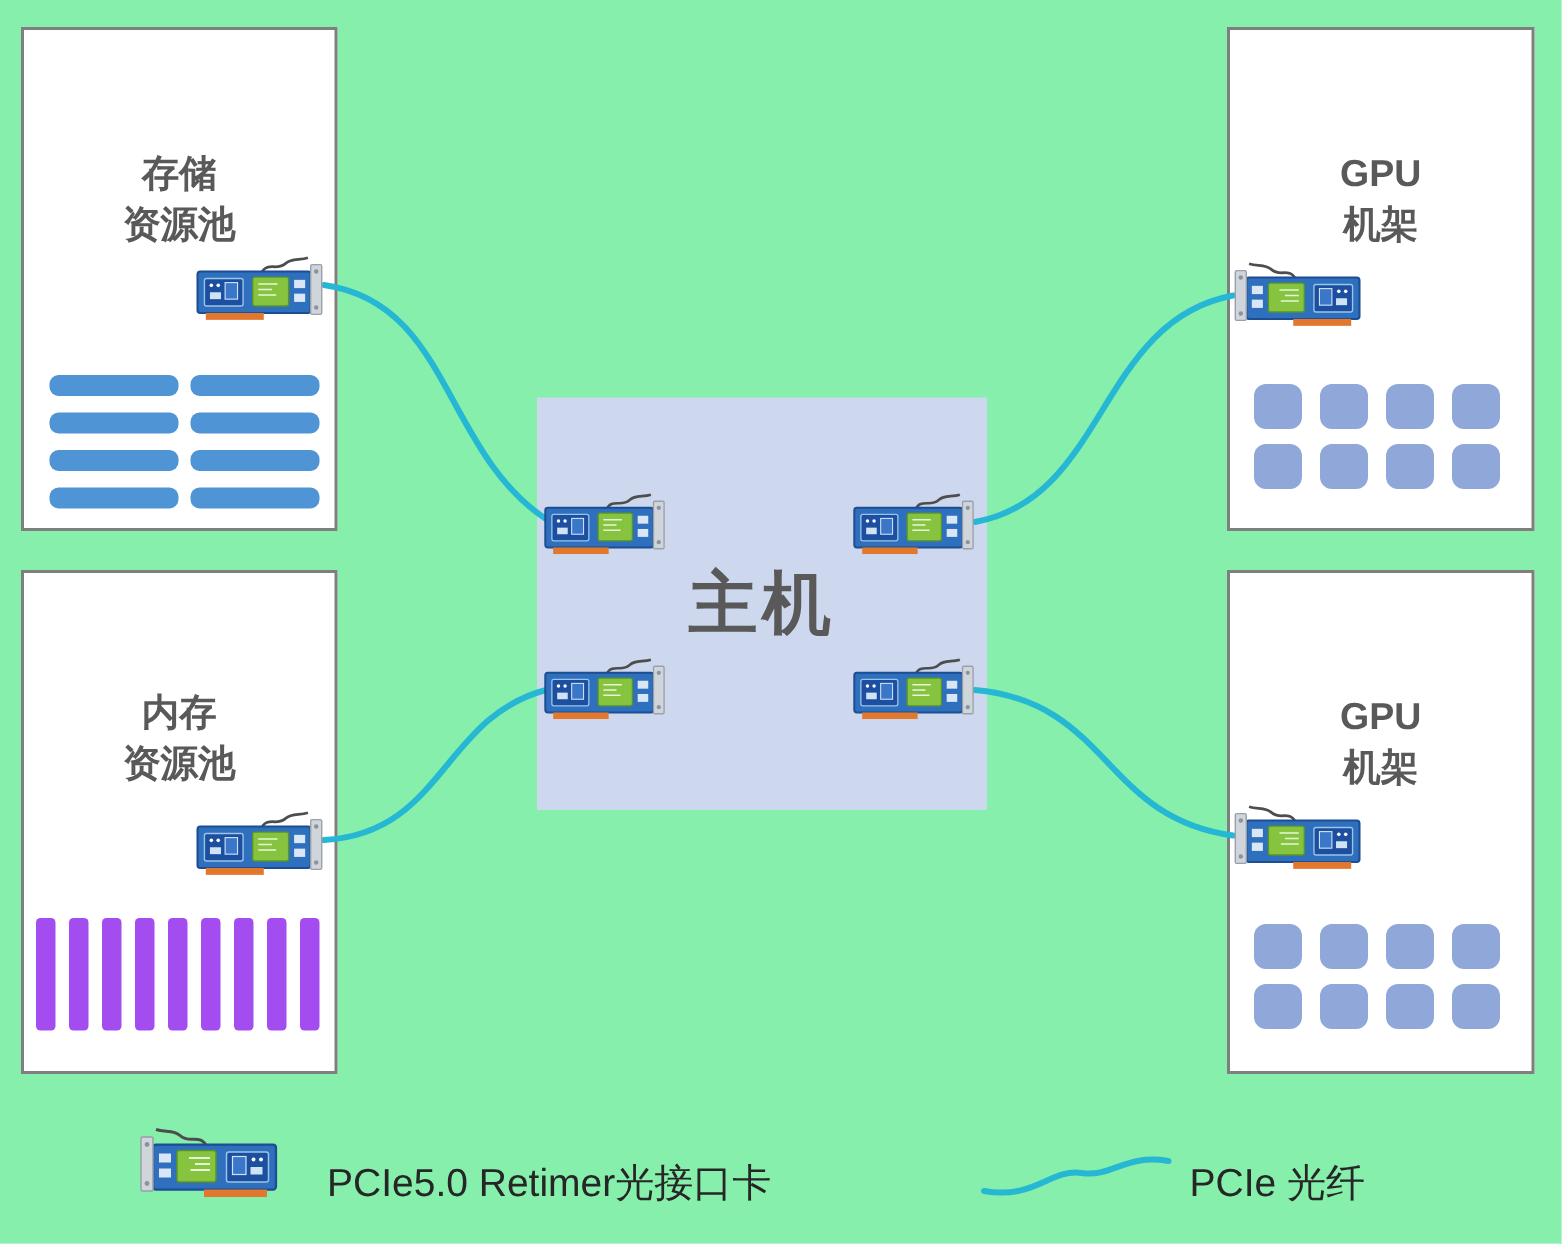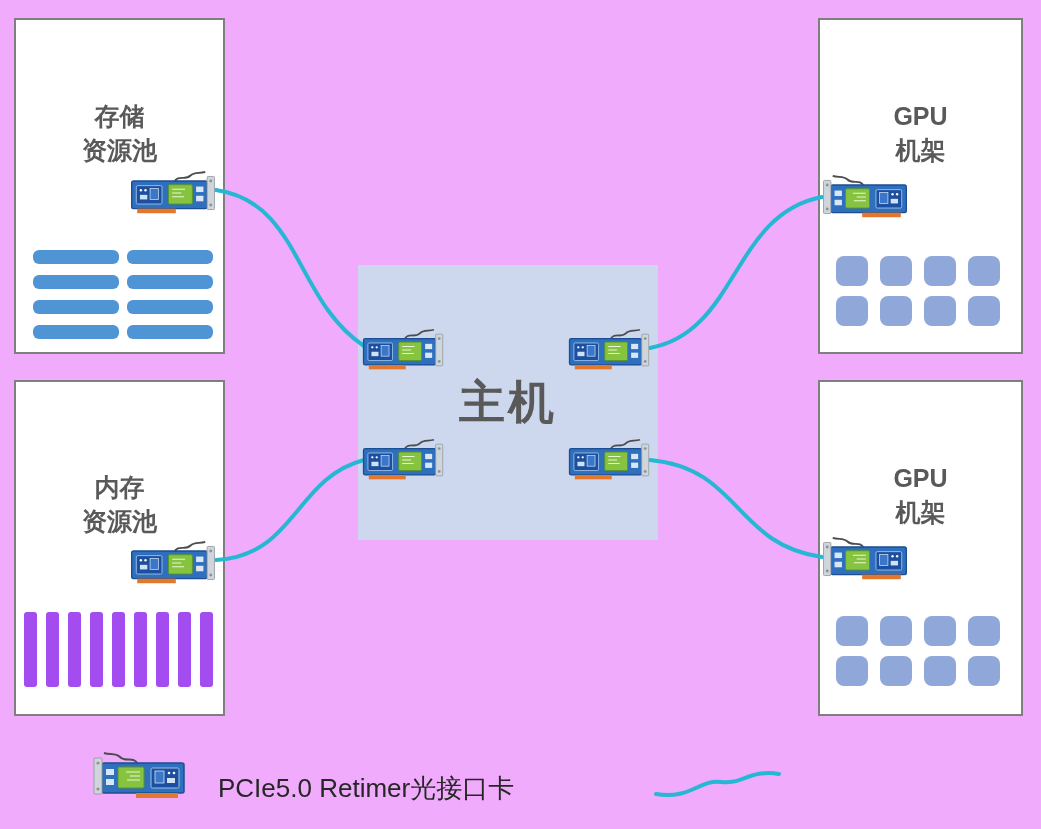--- a/index.html
+++ b/index.html
@@ -7,21 +7,21 @@
     --host-fill:#cdd8ee;
     --storage-bar:#4f94d4;
     --memory-bar:#a34cf0;
     --gpu-square:#8fa7d9;
     --box-border:#7f7f7f;
     --label-text:#595959;
     --legend-text:#262626;
   }
   *{margin:0;padding:0;box-sizing:border-box;}
   body{font-family:"Liberation Sans","DejaVu Sans",sans-serif;background:#fff;}
-  .canvas{position:relative;width:1041px;height:829px;background:#f0abfc;overflow:hidden;}
+  .canvas{position:relative;width:1041px;height:829px;background:#86efac;overflow:hidden;}
   .node-box{position:absolute;border:2px solid var(--box-border);background:#fff;}
   .host-box{position:absolute;background:var(--host-fill);}
   .node-label{position:absolute;text-align:center;font-size:25px;font-weight:bold;
     color:var(--label-text);line-height:1.35;white-space:pre-line;}
   .host-label{position:absolute;left:358px;top:265px;width:300px;height:275px;
     display:flex;align-items:center;justify-content:center;
     font-size:46px;font-weight:bold;color:var(--label-text);letter-spacing:3px;}
   .retimer{position:absolute;}
   .flip{transform:scaleX(-1);}
   .storage-bars{position:absolute;left:33px;top:250px;display:grid;
@@ -72,21 +72,21 @@
   <svg class="overlay">
     <path class="fiber" d="M 216 190 C 300 202 295 300 364 346"></path>
     <path class="fiber" d="M 216 560 C 295 556 295 478 364 460"></path>
     <path class="fiber" d="M 650 348 C 738 332 732 214 822 197"></path>
     <path class="fiber" d="M 650 460 C 740 468 735 545 822 557"></path>
     <path class="fiber" d="M 656 794 C 690 800 700 779 721 782 C 742 785 750 769 779 774"></path>
   </svg>
 
   <div class="node-label" style="left:14px;top:100px;width:211px">存储
 资源池</div>
-  <div class="node-label" style="left:14px;top:471px;width:211px">内存
+  <div class="node-label" style="left:14px;top:459px;width:211px">内存
 资源池</div>
   <div class="host-label">主机</div>
   <div class="node-label" style="left:818px;top:100px;width:205px">GPU
 机架</div>
   <div class="node-label" style="left:818px;top:462px;width:205px">GPU
 机架</div>
 
   <div class="storage-bars">
       <div class="storage-bar"></div>
       <div class="storage-bar"></div>
@@ -151,14 +151,15 @@
       <use href="#retimer-sym"></use>
     </svg>
   <svg class="retimer flip" style="left:818px;top:536px;width:92px;height:46px">
       <use href="#retimer-sym"></use>
     </svg>
 
   <svg class="retimer flip" style="left:90px;top:750px;width:96px;height:52px">
       <use href="#retimer-sym"></use>
     </svg>
   <div class="legend-label" style="left:218px;top:770px">PCIe5.0 Retimer光接口卡</div>
+  <div class="legend-label" style="left:793px;top:770px">PCIe 光纤</div>
 
 </div>
 
 </body></html>

